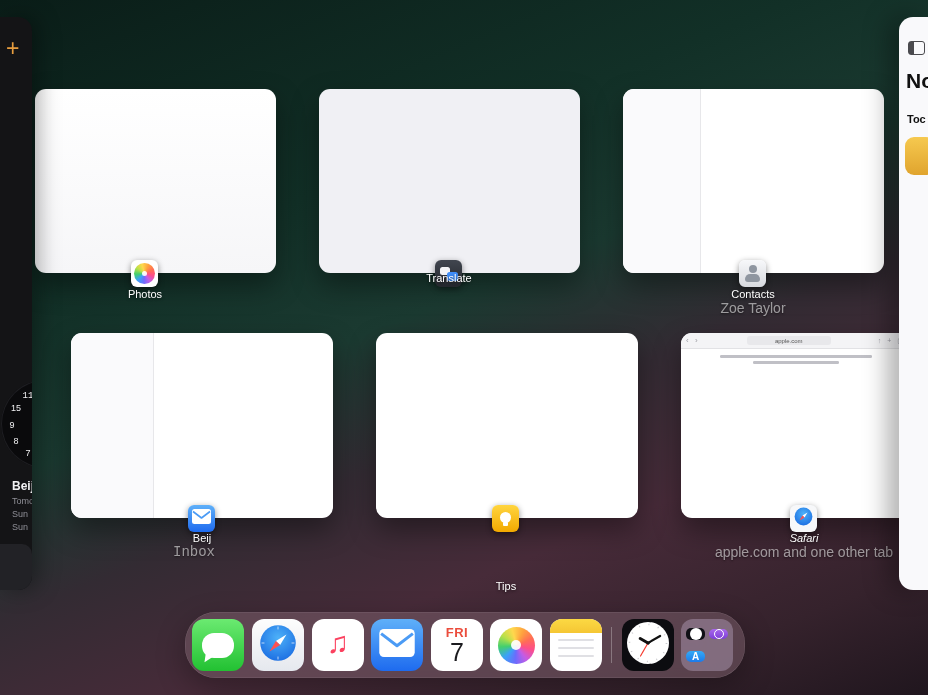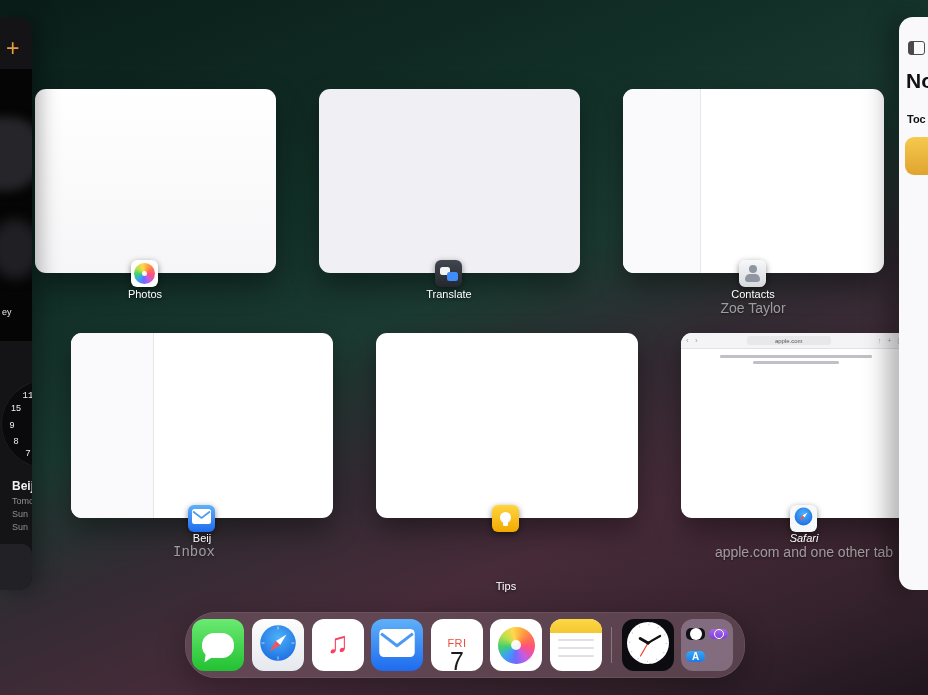--- a/index.html
+++ b/index.html
@@ -54,21 +54,21 @@
   .person-body{width:15px;height:8px;border-radius:7px 7px 4px 4px;background:#8f96a0;margin:0 auto;}
 
   .bulb{position:relative;width:11px;height:11px;background:#fff;border-radius:50%;margin-top:-3px;}
   .bulb::after{content:"";position:absolute;left:3px;top:10px;width:5px;height:4px;background:#fff;border-radius:1px;}
 
   
   .card-label{position:absolute;z-index:20;transform:translateX(-50%);color:#fff;font-size:11px;font-weight:500;
     text-shadow:0 1px 3px rgba(0,0,0,.6);white-space:nowrap;}
   .card-sub{position:absolute;z-index:20;transform:translateX(-50%);color:rgba(255,255,255,.55);font-size:14px;
     text-shadow:0 1px 2px rgba(0,0,0,.5);white-space:nowrap;}
-  .l-photos{left:145px;top:288px;} .l-translate{left:449px;top:288px;} .l-contacts{left:753px;top:288px;}
+  .l-photos{left:145px;top:288px;} .l-translate{left:449px;top:272px;} .l-contacts{left:753px;top:288px;}
   .s-contacts{left:753px;top:300px;}
   .l-mail{left:202px;top:532px;} .s-mail{left:194px;top:544px;font-family:Liberation Mono, monospace;}
   .l-tips{left:506px;top:532px;margin-top:48px;}
   .l-safari{left:804px;top:532px;font-style:italic;} .s-safari{left:804px;top:544px;}
 
   
   .left-window{position:absolute;left:0;top:17px;width:32px;height:573px;background:#141416;
     border-radius:0 14px 14px 0;overflow:hidden;z-index:40;box-shadow:6px 0 22px rgba(0,0,0,.35);}
   .lw-plus{position:absolute;left:6px;top:20px;font-size:23px;color:#e79d3f;line-height:1;}
   .lw-map{position:absolute;left:0;right:0;top:52px;height:272px;background:#050505;overflow:hidden;}
@@ -108,21 +108,21 @@
   .dk-photos{left:305px;background:#fff;}
   .dk-notes{left:365px;background:#fff;display:block;}
   .dock-divider{position:absolute;left:426px;top:15px;width:1px;height:36px;background:rgba(255,255,255,.28);}
   .dk-clock{left:437px;background:#0c0c10;}
   .dk-applib{left:496px;background:rgba(198,178,208,.38);display:grid;grid-template-columns:19px 19px;
     grid-template-rows:19px 19px;gap:4px;padding:5px;box-sizing:border-box;}
 
   .msg-bubble{position:relative;width:32px;height:25px;background:#fff;border-radius:12px;}
   .msg-tail{position:absolute;left:3px;bottom:-5px;width:0;height:0;border-top:8px solid #fff;border-right:9px solid transparent;transform:rotate(8deg);}
   .music-note{font-size:30px;color:#fb415f;line-height:1;transform:translateY(-2px);}
-  .cal-weekday{font-size:11px;font-weight:400;color:#eb4d3d;letter-spacing:.5px;margin-top:18px;text-align:center;}
+  .cal-weekday{font-size:13px;font-weight:700;color:#eb4d3d;letter-spacing:.5px;margin-top:6px;text-align:center;}
   .cal-day{font-size:25px;font-weight:300;color:#1b1b1f;line-height:1;text-align:center;}
   .notes-top{height:14px;background:linear-gradient(180deg,#fcd943,#f5c634);}
   .notes-line{height:2px;background:#e0e0e4;border-radius:1px;margin:6px 8px 0;}
   .notes-line:first-of-type{margin-top:8px;}
   .mini{border-radius:5px;display:flex;align-items:center;justify-content:center;overflow:hidden;}
   .mini-clock{background:#101016;}
   .mini-clock-face{width:12px;height:12px;border-radius:50%;background:#fff;}
   .mini-podcasts{background:linear-gradient(180deg,#a968ec,#7e3fd8);}
   .mini-podcasts-dot{width:8px;height:8px;border-radius:50%;border:1.5px solid #fff;}
   .mini-appstore{background:linear-gradient(180deg,#34aaf7,#1d7ae9);color:#fff;font-size:10px;font-weight:700;}
@@ -206,25 +206,20 @@
   <div class="card-label l-contacts">Contacts</div>
   <div class="card-sub s-contacts">Zoe Taylor</div>
   <div class="card-label l-mail">Beij</div>
   <div class="card-sub s-mail">Inbox</div>
   <div class="card-label l-tips">Tips</div>
   <div class="card-label l-safari">Safari</div>
   <div class="card-sub s-safari">apple.com and one other tab</div>
 
   <div class="left-window">
     <div class="lw-plus">+</div>
-    <div class="lw-map">
-      <div class="lw-blob-a"></div>
-      <div class="lw-blob-b"></div>
-      <div class="lw-map-label">ey</div>
-    </div>
     <div class="lw-clockface"></div>
     <span class="lw-num n11">11</span>
     <span class="lw-num n10">15</span>
     <span class="lw-num n9">9</span>
     <span class="lw-num n8">8</span>
     <span class="lw-num n7">7</span>
     <div class="lw-city">Beij</div>
     <div class="lw-line lw-l1">Tomor</div>
     <div class="lw-line lw-l2">Sun</div>
     <div class="lw-line lw-l3">Sun</div>

